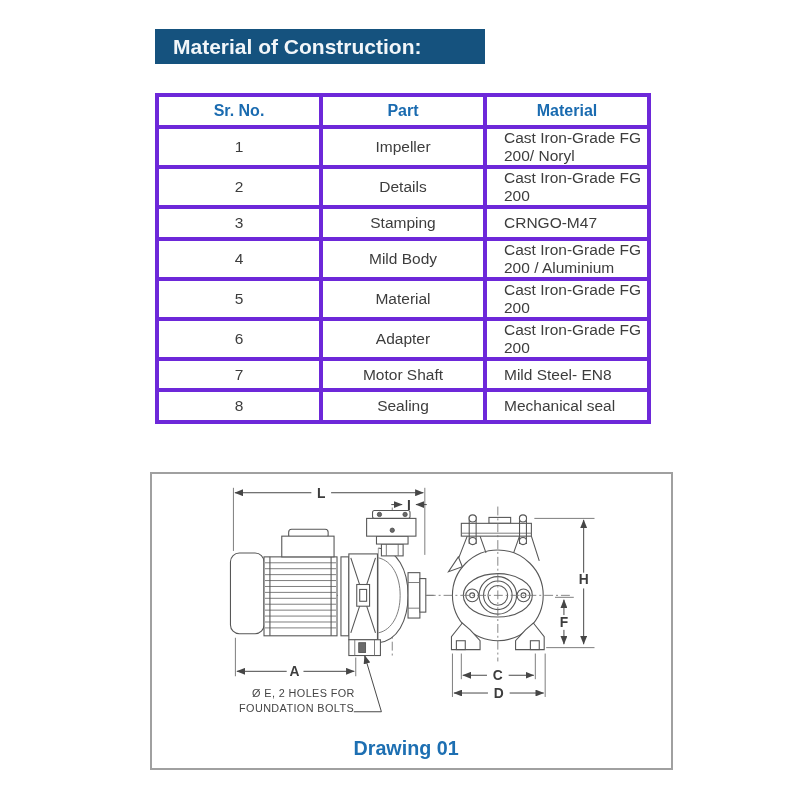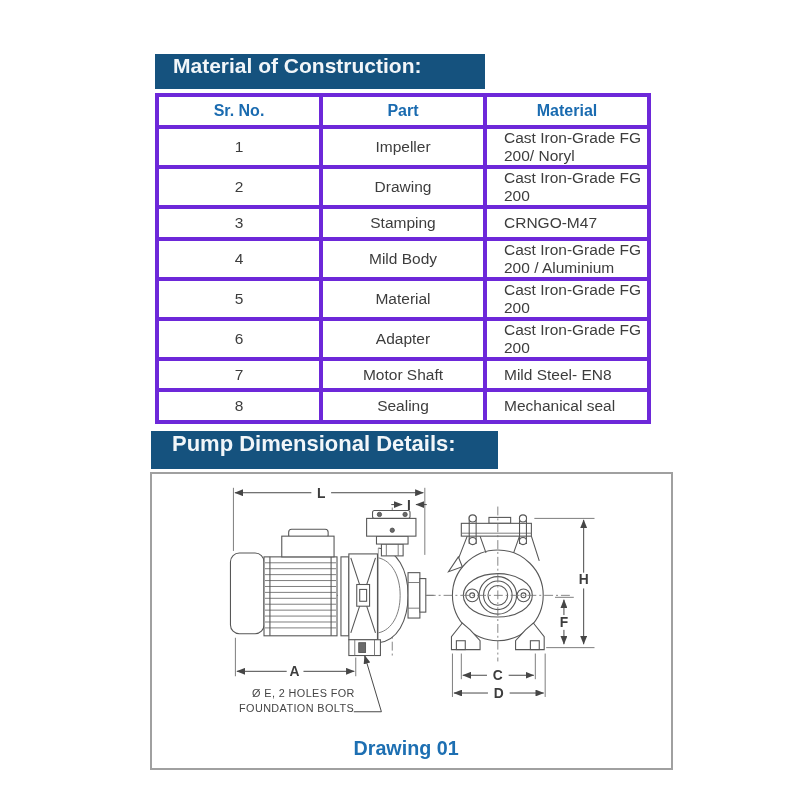--- a/index.html
+++ b/index.html
@@ -1,20 +1,20 @@
 <!DOCTYPE html>
 <html><head>
 <meta charset="utf-8">
 <style>
   html,body{margin:0;padding:0;background:#ffffff;}
   #canvas{position:relative;width:800px;height:800px;background:#ffffff;overflow:hidden;
           font-family:"Liberation Sans",sans-serif;}
 
   .banner{position:absolute;background:#15527e;color:#f2f6f9;font-weight:bold;
-          display:flex;align-items:flex-start;box-sizing:border-box;margin-top:25px;}
+          display:flex;align-items:center;box-sizing:border-box;}
   #banner-material{left:155px;top:29px;width:330px;height:35px;font-size:21px;padding-left:18px;}
   #banner-dimensional{left:151px;top:406px;width:347px;height:38px;font-size:22px;padding-left:21px;}
 
   #moc-table{position:absolute;left:155px;top:93px;border-collapse:collapse;table-layout:fixed;
              width:496px;}
   #moc-table th,#moc-table td{border:4px solid #6d28d9;box-sizing:border-box;
              font-size:15.5px;color:#3d3d3d;height:31.7px;padding:0;}
   #moc-table th{color:#1a6bb0;font-weight:bold;font-size:16px;text-align:center;height:32px;}
   #moc-table td.c-sr{text-align:center;width:62px;}
   #moc-table td.c-part{text-align:center;width:132px;}
@@ -52,21 +52,21 @@
       </tr>
     </thead>
     <tbody>
       <tr>
         <td class="c-sr">1</td>
         <td class="c-part">Impeller</td>
         <td class="c-mat">Cast Iron-Grade FG 200/ Noryl</td>
       </tr>
       <tr>
         <td class="c-sr">2</td>
-        <td class="c-part">Drawing</td>
+        <td class="c-part">Details</td>
         <td class="c-mat">Cast Iron-Grade FG 200</td>
       </tr>
       <tr>
         <td class="c-sr">3</td>
         <td class="c-part">Stamping</td>
         <td class="c-mat">CRNGO-M47</td>
       </tr>
       <tr>
         <td class="c-sr">4</td>
         <td class="c-part">Mild Body</td>
@@ -88,23 +88,20 @@
         <td class="c-mat">Mild Steel- EN8</td>
       </tr>
       <tr>
         <td class="c-sr">8</td>
         <td class="c-part">Sealing</td>
         <td class="c-mat">Mechanical seal</td>
       </tr>
     </tbody>
   </table>
 
-  <div class="banner" id="banner-dimensional">
-    <span>Pump Dimensional Details:</span>
-  </div>
 
   <div id="drawing-box">
     <svg viewBox="0 0 523 298">
       <defs>
         <marker id="arw" viewBox="0 0 10 8" refX="9.5" refY="4" markerWidth="9" markerHeight="7" orient="auto-start-reverse">
             <path d="M0,0 L10,4 L0,8 Z" fill="#464646"></path>
           </marker>
       </defs>
 
       <g>

